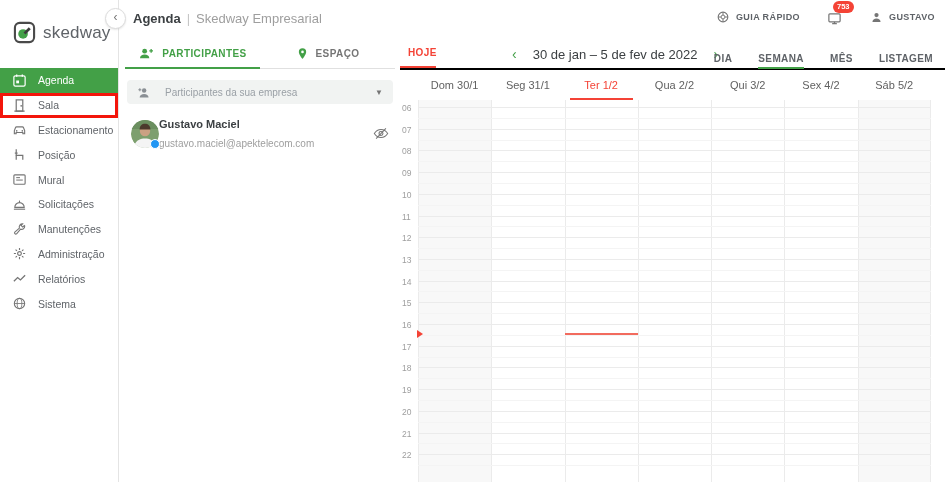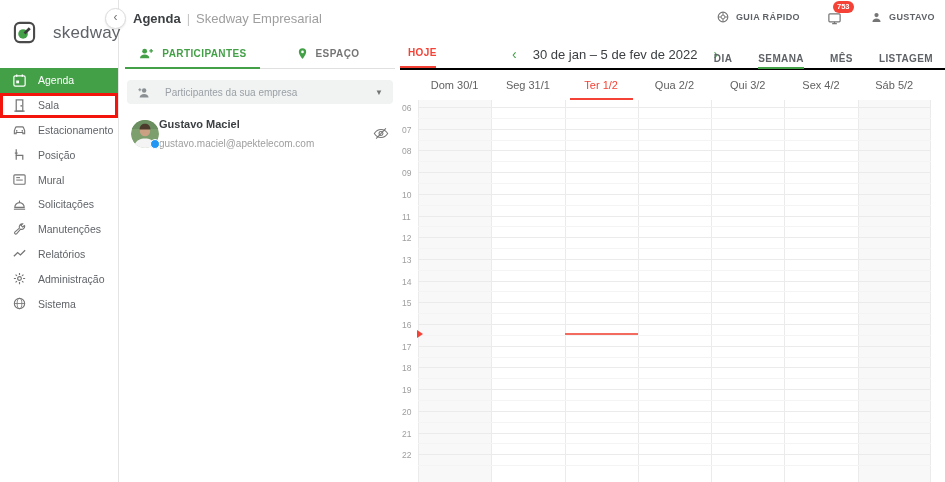--- a/index.html
+++ b/index.html
@@ -4,21 +4,21 @@
 <style>
   html,body{margin:0;padding:0;background:#fff;}
   body{width:945px;height:482px;font-family:"Liberation Sans",sans-serif;overflow:hidden;
        -webkit-font-smoothing:antialiased;}
   .app{position:relative;width:945px;height:482px;background:#fff;
        --green:#43a047;--red:#f44336;--annot:#f3150b;--nowline:#f26b5e;}
 
   
   .sidebar{position:absolute;left:0;top:0;width:118px;height:482px;background:#fff;
            border-right:1px solid #e4e4e4;z-index:2;}
-  .logo{position:absolute;left:13px;top:21px;display:flex;align-items:center;gap:17px;}
+  .logo{position:absolute;left:13px;top:21px;display:flex;align-items:center;gap:7px;}
   .logo-text{font-size:17px;color:#5f6368;letter-spacing:.2px;}
   .nav{position:absolute;top:68px;left:0;width:118px;}
   .nav-item{position:relative;height:24.8px;display:flex;align-items:center;gap:11px;
             padding-left:12px;cursor:pointer;color:#5f6368;font-size:10.5px;box-sizing:border-box;}
   .nav-item .ico{width:15px;height:15px;display:flex;align-items:center;color:#757575;flex:0 0 15px;}
   .nav-item.active{background:var(--green);color:#fff;}
   .nav-item.active .ico{color:#fff;}
   .annotation{position:absolute;left:0;top:0;right:0;bottom:0;border:3px solid var(--annot);
               box-sizing:border-box;pointer-events:none;z-index:5;}
 
@@ -179,33 +179,33 @@
           <span class="ico">
             <svg viewBox="0 0 16 16" width="15" height="15">
               <path d="M13.6 4.3a3.4 3.4 0 0 1-4.5 3.4l-4.2 4.9a1.35 1.35 0 0 1-1.9-1.9l4.9-4.2A3.4 3.4 0 0 1 11.3 2l-1.6 1.7 1.7 1.7 1.7-1.6z" fill="none" stroke="currentColor" stroke-width="1.15"></path>
             </svg>
           </span>
           <span class="lbl">Manutenções</span>
         </div>
         <div class="nav-item">
           <span class="ico">
             <svg viewBox="0 0 16 16" width="15" height="15">
-              <polyline points="2,11 6,7 9,9.5 14,4.5" fill="none" stroke="currentColor" stroke-width="1.4"></polyline>
-            </svg>
-          </span>
-          <span class="lbl">Relatórios</span>
-        </div>
-        <div class="nav-item">
-          <span class="ico">
-            <svg viewBox="0 0 16 16" width="15" height="15">
               <circle cx="8" cy="8" r="2" fill="none" stroke="currentColor" stroke-width="1.2"></circle>
               <path d="M8 2v2.2M8 11.8V14M2 8h2.2M11.8 8H14M3.8 3.8l1.5 1.5M10.7 10.7l1.5 1.5M12.2 3.8l-1.5 1.5M5.3 10.7l-1.5 1.5" stroke="currentColor" stroke-width="1.2"></path>
             </svg>
           </span>
           <span class="lbl">Administração</span>
+        </div>
+        <div class="nav-item">
+          <span class="ico">
+            <svg viewBox="0 0 16 16" width="15" height="15">
+              <polyline points="2,11 6,7 9,9.5 14,4.5" fill="none" stroke="currentColor" stroke-width="1.4"></polyline>
+            </svg>
+          </span>
+          <span class="lbl">Relatórios</span>
         </div>
         <div class="nav-item">
           <span class="ico">
             <svg viewBox="0 0 16 16" width="15" height="15">
               <circle cx="8" cy="8" r="5.5" fill="none" stroke="currentColor" stroke-width="1.2"></circle>
               <ellipse cx="8" cy="8" rx="2.5" ry="5.5" fill="none" stroke="currentColor" stroke-width="0.9"></ellipse>
               <line x1="2.5" y1="8" x2="13.5" y2="8" stroke="currentColor" stroke-width="0.9"></line>
             </svg>
           </span>
           <span class="lbl">Sistema</span>

